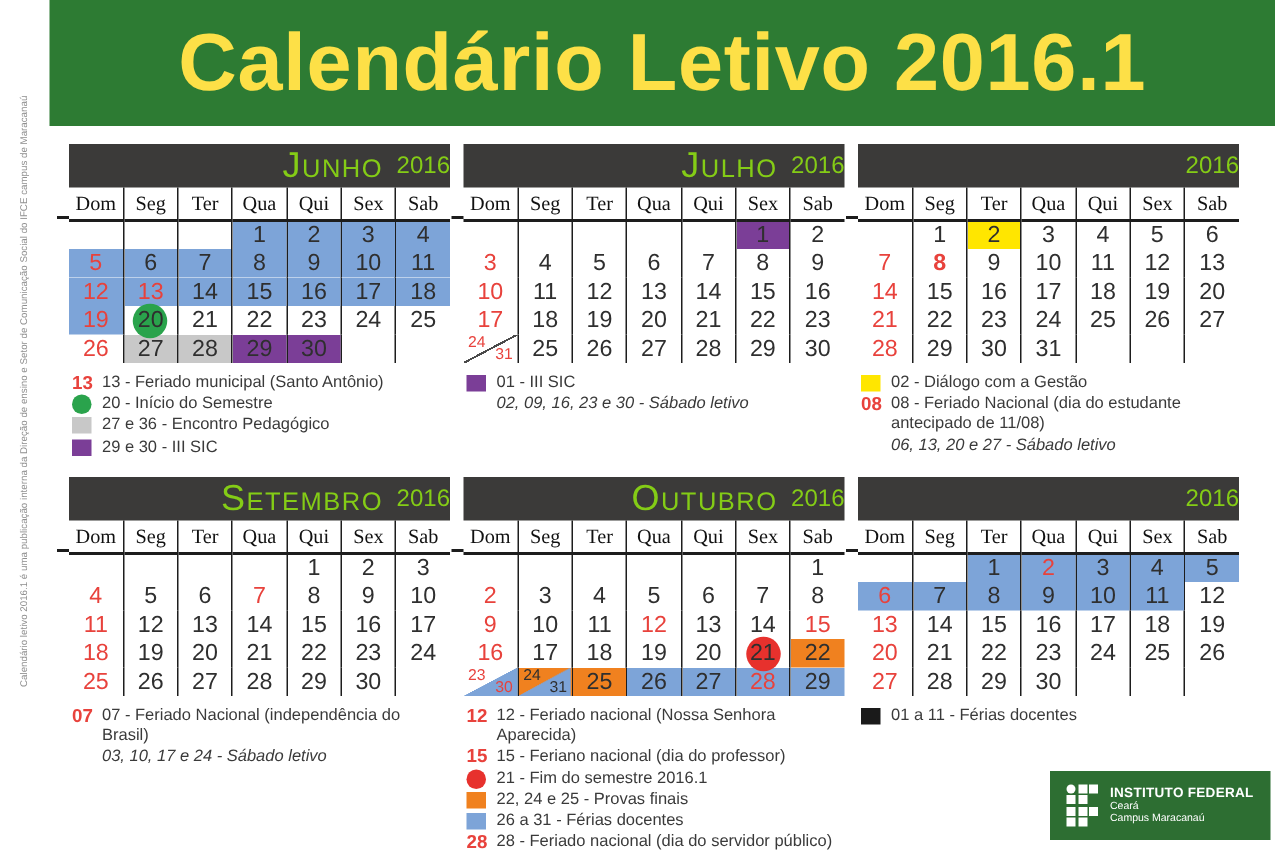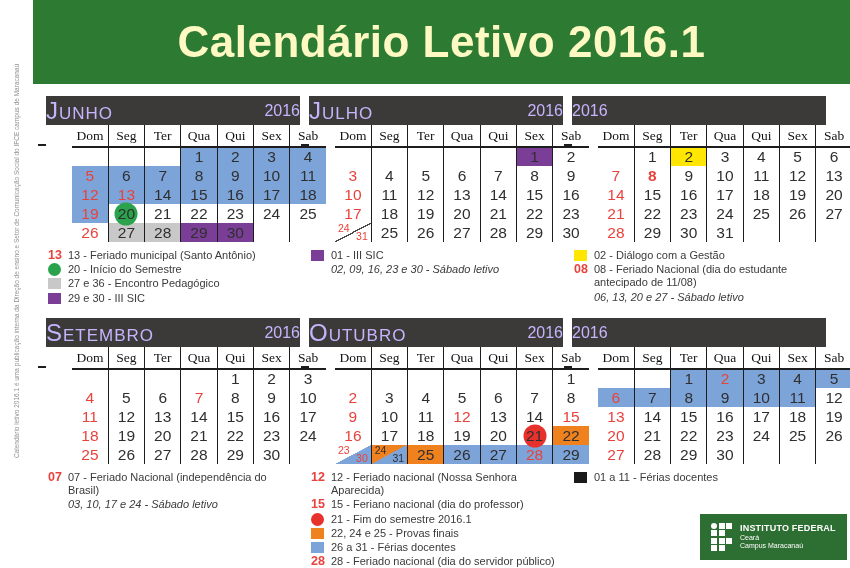--- a/index.html
+++ b/index.html
@@ -9,48 +9,48 @@
     font-family:"Liberation Sans", sans-serif;
   }
 
   
   .banner{
     position:absolute; left:33px; top:0; right:0; height:84px;
     display:flex; align-items:center; justify-content:center;
     background:var(--banner);
   }
   .banner .title{
-    color:#fef9c3; font-size:44px; font-weight:700; letter-spacing:.5px;
+    color:#fde047; font-size:54px; font-weight:700; letter-spacing:.5px;
   }
 
   
   .sidebar-note{
     position:absolute; left:-163px; top:272px; width:362px; height:10px;
     transform:rotate(-90deg);
     font-size:6.5px; color:#8f8f8f; white-space:nowrap; text-align:center;
   }
 
   
   #months-grid{
     position:absolute; left:46px; top:96px;
     display:grid; grid-template-columns:repeat(3,254px);
     grid-template-rows:222px auto; column-gap:9px;
   }
   .month{ position:relative; width:254px; }
   .month::after{ 
     content:""; position:absolute; left:-8px; top:48px; width:8px; height:2px; background:#1d1d1d;
   }
   .mhead{
-    height:29px; background:var(--mhead); color:#c4b5fd;
-    display:flex; align-items:center; justify-content:space-between; gap:9px;
+    height:29px; background:var(--mhead); color:#84cc16;
+    display:flex; align-items:center; justify-content:flex-end; gap:9px;
   }
   .mname{ font-size:24px; font-variant:small-caps; letter-spacing:1px; }
   .myear{ font-size:16px; }
 
-  table.cal{ width:100%; border-collapse:collapse; table-layout:fixed;margin-left:26px; }
+  table.cal{ width:100%; border-collapse:collapse; table-layout:fixed; }
   .cal thead th{
     font-family:"Liberation Serif", serif; font-weight:400; font-size:13.5px;
     color:#111; padding:3px 0 2px; border-bottom:2px solid #1d1d1d;
   }
   .cal th + th, .cal td + td{ border-left:1px solid #1d1d1d; }
   .cal td{
     height:19px; position:relative; text-align:center; vertical-align:middle;
     font-size:15.5px; color:#2f2f2f; padding:0;
   }
   .dnum{ position:relative; z-index:2; }

